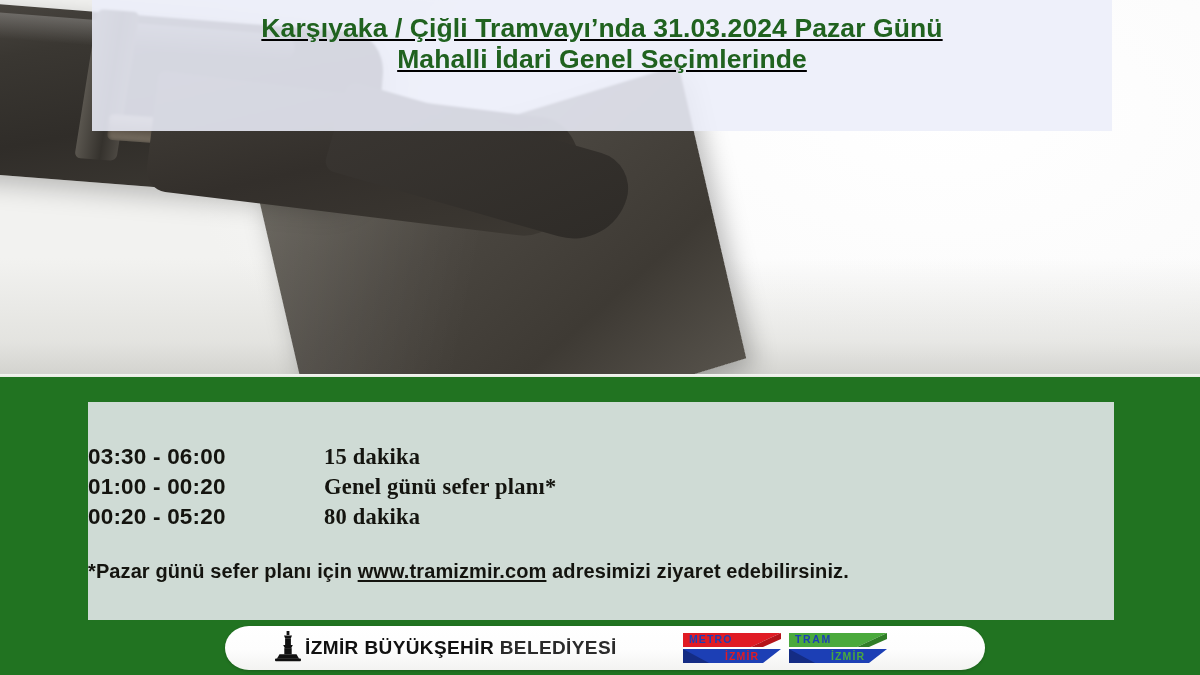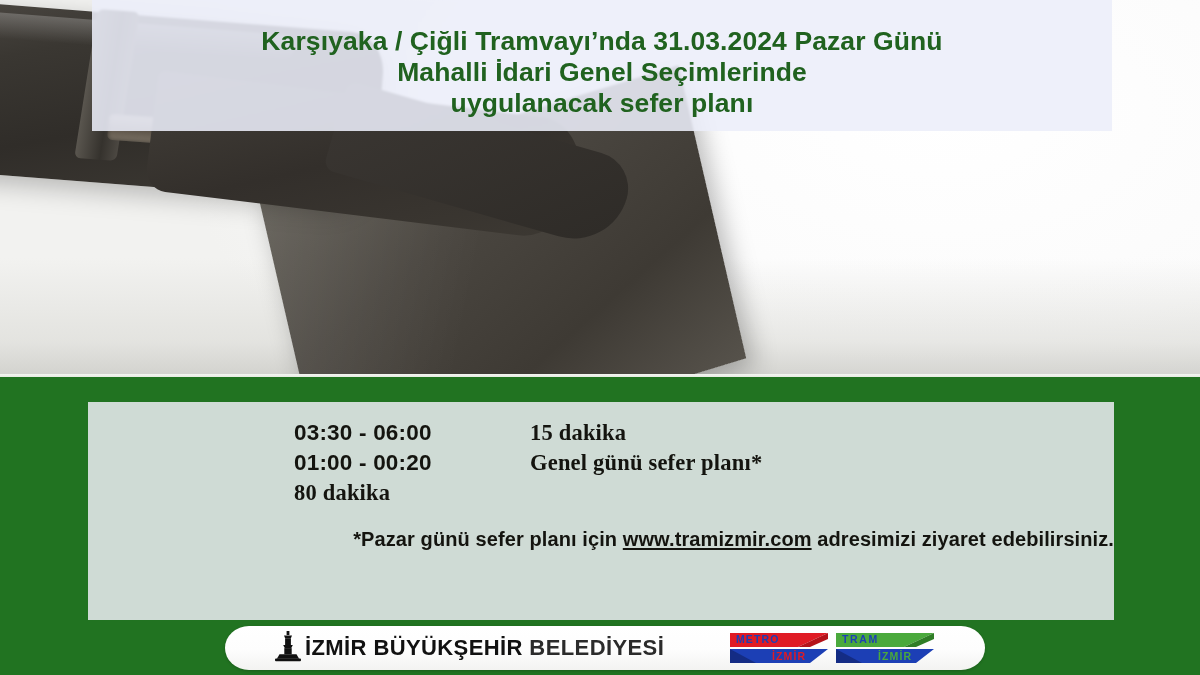--- a/index.html
+++ b/index.html
@@ -111,24 +111,24 @@
   
   .header-band {
     position: absolute;
     left: 92px; top: 0;
     width: 1020px; height: 131px;
     background: rgba(236,238,249,0.88);
     backdrop-filter: blur(1px);
     display: flex;
     flex-direction: column;
     align-items: center;
-    justify-content: center;
     text-align: center;
     padding-top: 13px;
     box-sizing: border-box;
+    text-decoration: underline;
   }
   .header-line {
     color: #20621f;
     font-weight: bold;
     font-size: 26.5px;
     line-height: 31px;
     letter-spacing: 0.1px;
     white-space: nowrap;
   }
 
@@ -150,22 +150,21 @@
   .panel-title {
     text-align: center;
     color: #3f7f4f;
     font-weight: bold;
     font-size: 25px;
     line-height: 30px;
     margin-top: 8px;
     letter-spacing: 0.2px;
   }
   .schedule-rows {
-    margin-top: 4px;
-    padding-left: 206px;
+    margin-top: 28px;
   }
   .schedule-row {
     display: flex;
     align-items: baseline;
     line-height: 30px;
   }
   .sched-time {
     width: 236px;
     flex: 0 0 236px;
     color: #14140f;
@@ -174,22 +173,22 @@
     letter-spacing: 0.2px;
   }
   .sched-desc {
     color: #14140f;
     font-weight: bold;
     font-size: 22.5px;
     letter-spacing: 0.2px;
     font-family: Liberation Serif, serif;
   }
   .footnote {
-    margin-top: 20px;
-    text-align: right;
+    margin-top: 28px;
+    text-align: left;
     color: #14140f;
     font-weight: bold;
     font-size: 20px;
     letter-spacing: 0.1px;
     white-space: nowrap;
   }
   .footnote .url {
     text-decoration: underline;
     text-underline-offset: 2px;
     color: #14140f;
@@ -208,21 +207,21 @@
   }
   
   .ibb-logo {
     display: flex;
     align-items: center;
     margin-left: 48px;
     gap: 2px;
   }
   .tower-icon { display: block; }
   .ibb-text {
-    font-size: 22px;
+    font-size: 19px;
     font-weight: bold;
     color: #111111;
     letter-spacing: 0.4px;
     white-space: nowrap;
   }
   .ibb-text .lite { font-weight: bold; color: #2b2b2b; }
 
   
   .brand-marks {
     display: flex;
@@ -260,37 +259,37 @@
     <div class="watch"></div>
     <div class="hand"></div>
     <div class="hand-edge"></div>
   </div>
 
   <div class="edge-line"></div>
 
   <div class="header-band">
     <div class="header-line">Karşıyaka / Çiğli Tramvayı’nda 31.03.2024 Pazar Günü</div>
     <div class="header-line">Mahalli İdari Genel Seçimlerinde</div>
-    <div class="header-line">uygulanacak sefer planı</div>
   </div>
 
   <div class="green-section"></div>
 
   <div class="schedule-panel">
 
     <div class="schedule-rows">
       <div class="schedule-row">
         <div class="sched-time">03:30 - 06:00</div>
         <div class="sched-desc">15 dakika</div>
       </div>
       <div class="schedule-row">
         <div class="sched-time">01:00 - 00:20</div>
         <div class="sched-desc">Genel günü sefer planı*</div>
       </div>
       <div class="schedule-row">
+        <div class="sched-time">00:20 - 05:20</div>
         <div class="sched-desc">80 dakika</div>
       </div>
     </div>
 
     <div class="footnote"><span>*Pazar günü sefer planı için </span><a class="url" href="#">www.tramizmir.com</a><span> adresimizi ziyaret edebilirsiniz.</span></div>
   </div>
 
   <div class="footer-bar">
 
     <div class="ibb-logo">

